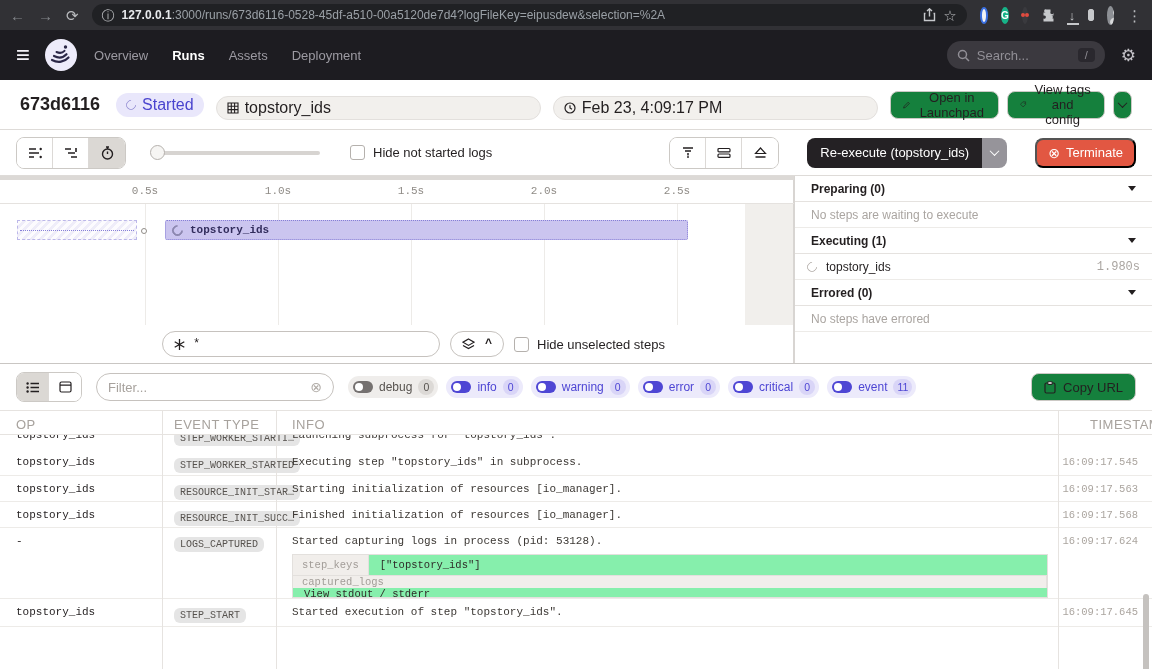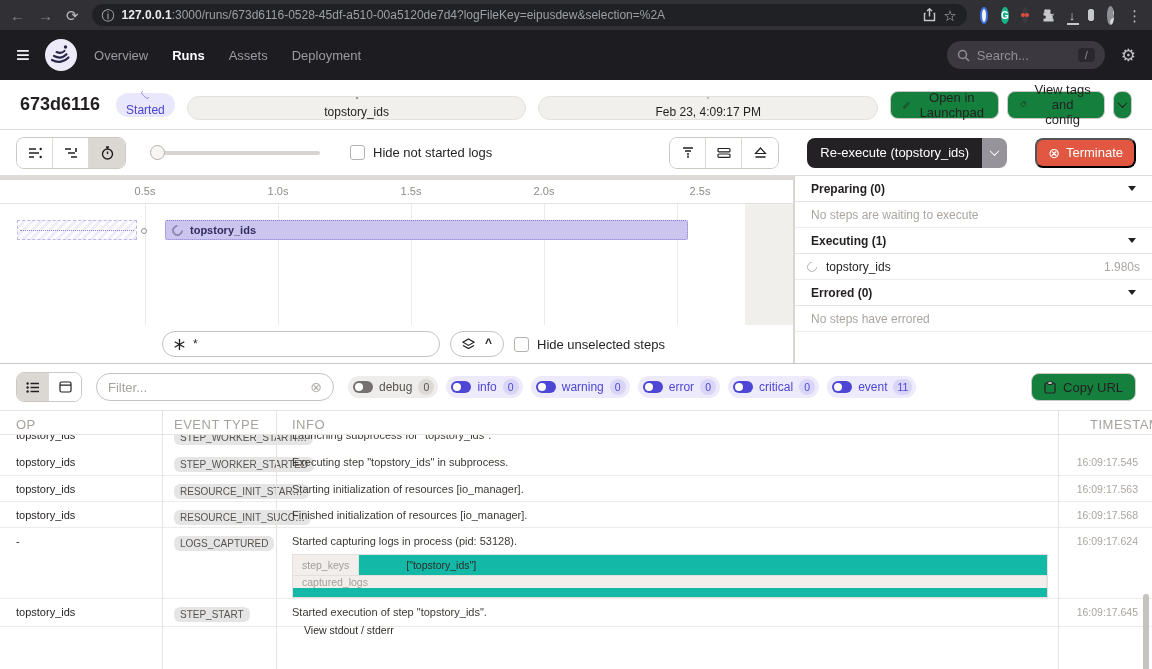--- a/index.html
+++ b/index.html
@@ -1,18 +1,18 @@
 <!DOCTYPE html>
 <html><head>
 <meta charset="utf-8">
 <style>
   * { margin:0; padding:0; box-sizing:border-box; }
   body { font-family:"Liberation Sans",sans-serif; background:#fff; }
   .screen { position:relative; width:1152px; height:669px; overflow:hidden; background:#fff; }
-  .mono { font-family:Liberation Sans, sans-serif; }
+  .mono { font-family:Liberation Mono, monospace; }
 
   
   .browser-bar { position:absolute; left:0; top:0; width:1152px; height:30px; background:#313135;
     display:flex; align-items:center; padding:0 10px; gap:13px; }
   .bicon { color:#b9bbbe; font-size:15px; line-height:1; cursor:default; }
   .bicon.dim { color:#84878b; }
   .url-pill { flex:0 0 auto; width:875px; height:22px; background:#202124; border-radius:12px;
     display:flex; align-items:center; padding:0 10px; gap:7px; font-size:12px; color:#9aa0a6; }
   .url-host { color:#e8eaed; font-weight:bold; }
   .url-text { white-space:nowrap; overflow:hidden; }
@@ -41,21 +41,21 @@
   .nav-link.active { color:#fff; font-weight:bold; }
   .nav-right { margin-left:auto; display:flex; align-items:center; gap:16px; }
   .search-pill { width:158px; height:28px; background:#3b393f; border-radius:14px; display:flex; align-items:center; padding:0 10px; gap:7px; color:#918f96; font-size:13px; cursor:text; }
   .kbd { margin-left:auto; background:#2a282e; border-radius:4px; padding:1px 7px; font-size:11px; color:#8f8d94; }
   .gear-glyph { color:#c4c2c8; font-size:17px; cursor:pointer; }
 
   
   .run-header { position:absolute; left:0; top:80px; width:1152px; height:50px; border-bottom:1px solid #dedbd8;
     display:flex; align-items:center; padding:0 20px; gap:12px; background:#fff; }
   .run-id { font-size:18px; font-weight:bold; color:#231f20; margin-right:4px; }
-  .pill { height:24px; border-radius:12px; display:flex; align-items:center; padding:0 10px; gap:6px; font-size:12px;flex-direction:column; }
+  .pill { height:24px; border-radius:12px; display:flex; align-items:center; padding:0 10px; gap:6px; font-size:16px; }
   .pill.status { background:#e9e7fb; color:#4a44ce; }
   .pill.meta { background:#f2f0ed; color:#231f20; }
   .spin { border-radius:50%; border:2px solid #9a95d6; border-top-color:transparent; transform:rotate(45deg); }
   .spin.s10 { width:10px; height:10px; border-width:1.5px; }
   .spin.s11 { width:11px; height:11px; border-color:#8d88b0; border-top-color:transparent; }
   .spin.gray { border-color:#b7b2ae; border-top-color:transparent; }
   .hdr-actions { margin-left:auto; display:flex; align-items:center; gap:8px; }
   .btn { height:28px; background:#15803d; border:1px solid #ccc9c5; border-radius:8px; display:flex; align-items:center; padding:0 12px; gap:7px; font-size:13px; color:#231f20; cursor:pointer; }
   .btn.icon-only { width:36px; justify-content:center; padding:0; }
   .chev { width:7px; height:7px; border-right:1.6px solid #231f20; border-bottom:1.6px solid #231f20; transform:rotate(45deg) translate(-1px,-1px); }
@@ -140,21 +140,21 @@
   .h-op { padding-left:16px; } .h-ev { padding-left:12px; } .h-in { padding-left:16px; } .h-ts { padding-left:32px; }
   .lrow { border-bottom:1px solid #edebe8; }
   .c-op { padding:7px 0 0 16px; font-size:11px; color:#231f20; }
   .c-ev { padding:5px 0 0 12px; }
   .badge { display:inline-block; background:#e5e5e5; border-radius:6px; padding:2px 6px; font-size:10px; color:#57534f; }
   .c-in { padding:7px 0 0 16px; font-size:11px; color:#3c3834; }
   .c-ts { padding:7px 14px 0 0; font-size:10.5px; color:#aba59f; text-align:right; }
   .clip { height:14px; overflow:hidden; }
   .clip .inner { transform:translateY(-13px); }
   .meta { margin:7px 0 0 0; width:756px; border:1px solid #e3e0dd; }
-  .meta-row { display:flex; height:21px; border-bottom:1px solid #e3e0dd; background:#14b8a6;gap:36px; }
+  .meta-row { display:flex; height:21px; border-bottom:1px solid #e3e0dd; background:#86efac; }
   .meta-row:last-child { border-bottom:none;flex-direction:column; }
   .meta-key { background:#f1eeeb; color:#a29d98; padding:0 9px; display:flex; align-items:center; border-right:1px solid #e3e0dd; font-size:10.5px; }
   .meta-val { padding:0 11px; display:flex; align-items:center; font-size:10.5px; color:#2f2b28; }
   .vscroll { position:absolute; right:3px; top:183px; width:6px; height:97px; border-radius:3px; background:#c5c2bf; z-index:3; cursor:pointer; }
 
   svg { display:block; }
 </style>
 </head>
 <body>
 
@@ -320,21 +320,21 @@
     </div>
   </div>
 
   <div class="gantt">
     <div class="hscroll"></div>
     <div class="axis">
       <span class="tick mono" style="left:145px">0.5s</span>
       <span class="tick mono" style="left:278px">1.0s</span>
       <span class="tick mono" style="left:411px">1.5s</span>
       <span class="tick mono" style="left:544px">2.0s</span>
-      <span class="tick mono" style="left:700px">2.5s</span>
+      <span class="tick mono" style="left:677px">2.5s</span>
     </div>
     <div class="chartbody">
       <div class="gline" style="left:145px"></div>
       <div class="gline" style="left:278px"></div>
       <div class="gline" style="left:411px"></div>
       <div class="gline" style="left:544px"></div>
       <div class="gline" style="left:677px"></div>
       <div class="grayzone"></div>
       <div class="dyn-box"></div>
       <div class="node-dot"></div>

